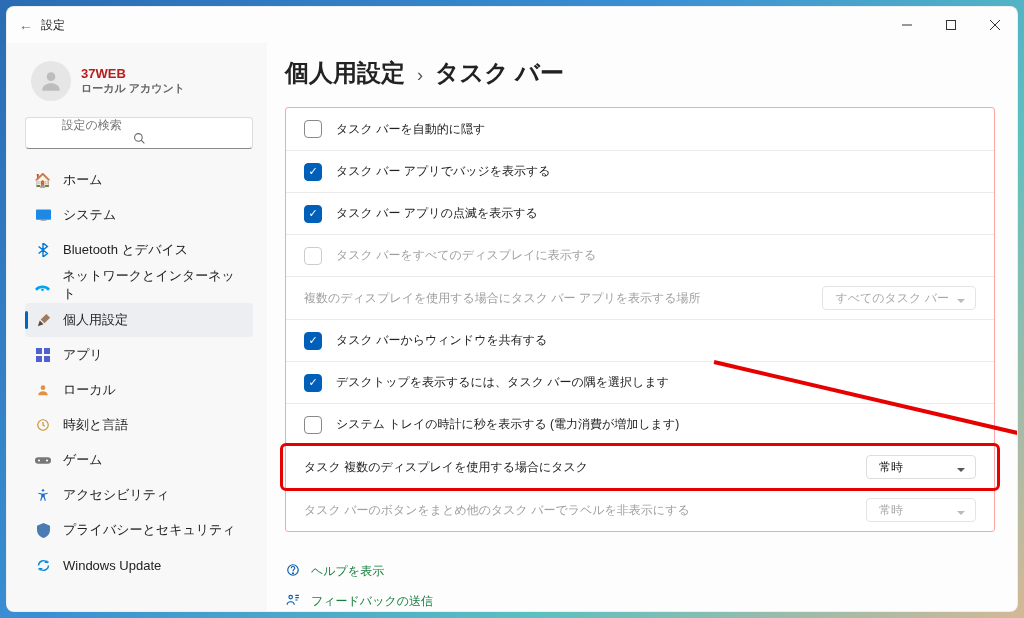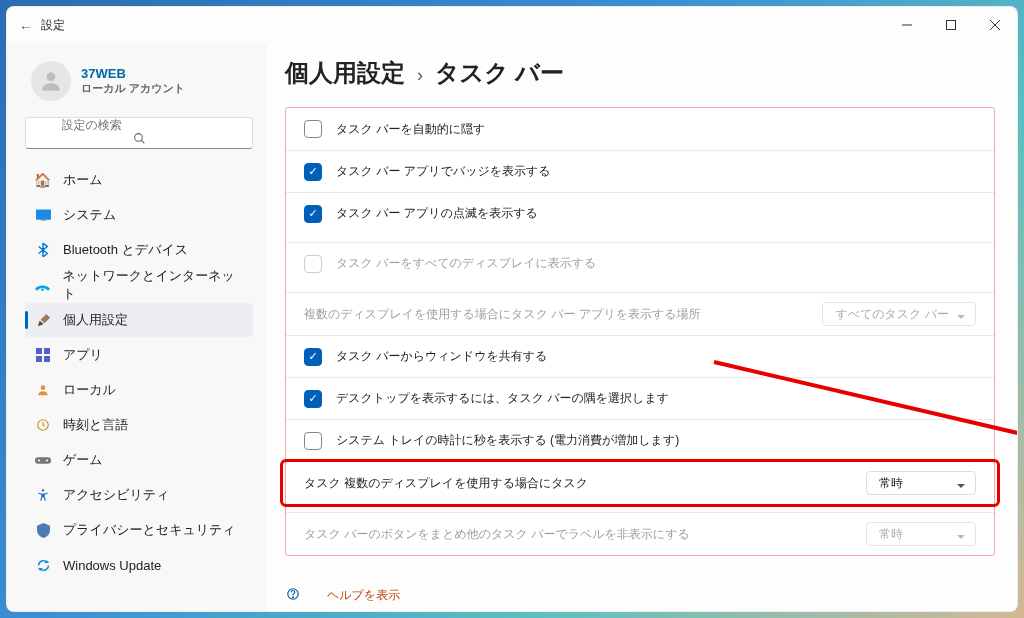--- a/index.html
+++ b/index.html
@@ -25,21 +25,21 @@
   .titlebar .spacer { flex: 1; }
   .winbtn { width: 44px; height: 36px; display: flex; align-items: center; justify-content: center; color: #333; }
   .winbtn svg { width: 10px; height: 10px; }
   .content { flex: 1; display: flex; overflow: hidden; }
   .sidebar { width: 260px; padding: 8px 8px 8px 18px; background: #f8f8f8; }
   .account { display: flex; align-items: center; gap: 10px; padding: 10px 6px 16px 6px; }
   .avatar {
     width: 40px; height: 40px; border-radius: 50%; background: #e6e6e6;
     display: flex; align-items: center; justify-content: center; color: #999;
   }
-  .account-name { font-size: 13px; font-weight: 600; color: #0369a1; }
+  .account-name { font-size: 13px; font-weight: 600; color: #b91c1c; }
   .account-sub { font-size: 11px; color: #666; font-weight: bold; }
   .searchbox {
     display: flex; align-items: center; height: 32px;
     background: #fff; border: 1px solid #ddd; border-bottom: 1px solid #888;
     border-radius: 4px; padding: 0 8px; margin: 0 6px 14px 0; flex-direction: column;
   }
   .searchbox input {
     flex: 1; border: none; outline: none; font-size: 12px; background: transparent;
   }
   .search-icon { color: #666; font-size: 13px; }
@@ -65,21 +65,21 @@
     border: 1px solid #fca5a5; border-radius: 3px; background: #fff;
     overflow: visible;
   }
   .row {
     display: flex; align-items: center; gap: 14px;
     min-height: 42px; padding: 9px 18px;
     border-top: 1px solid #eaeaea;
     font-size: 12px; color: #222;
   }
   .panel .row:first-child { border-top: none; }
-  .row.disabled { color: #a0a0a0; margin-top: 8px; }
+  .row.disabled { color: #a0a0a0; }
   .row .label { flex: 1; }
   .chk {
     width: 18px; height: 18px; border-radius: 4px;
     display: flex; align-items: center; justify-content: center;
     border: 1px solid #888; background: #fff; color: #fff; font-size: 11px;
   }
   .chk.on { background: #005fb8; border-color: #005fb8; }
   .chk.off-disabled { border-color: #ccc; }
   .row .ctrl { margin-left: auto; }
   .dropdown {
@@ -96,21 +96,21 @@
   .dropdown.disabled::after { border-top-color: #bbb; }
   .highlighted {
     position: relative;
   }
   .hl-border {
     position: absolute; inset: -3px -6px -3px -6px;
     border: 3px solid #e60000; border-radius: 6px; pointer-events: none;
   }
   .arrow-svg { position: absolute; pointer-events: none; }
   .links { margin-top: 24px; font-size: 12px; }
-  .linkrow { display: flex; align-items: center; gap: 26px; height: 30px; color: #c2410c; cursor: pointer; }
+  .linkrow { display: flex; align-items: center; gap: 10px; height: 30px; color: #15803d; cursor: pointer; }
   .linkrow .ico2 { color: #0b5cab; width: 16px; text-align: center; }
 </style>
 </head>
 <body>
 
 <div class="window">
 
   <div class="titlebar">
     <span class="back">←</span>
     <span class="title">設定</span>

